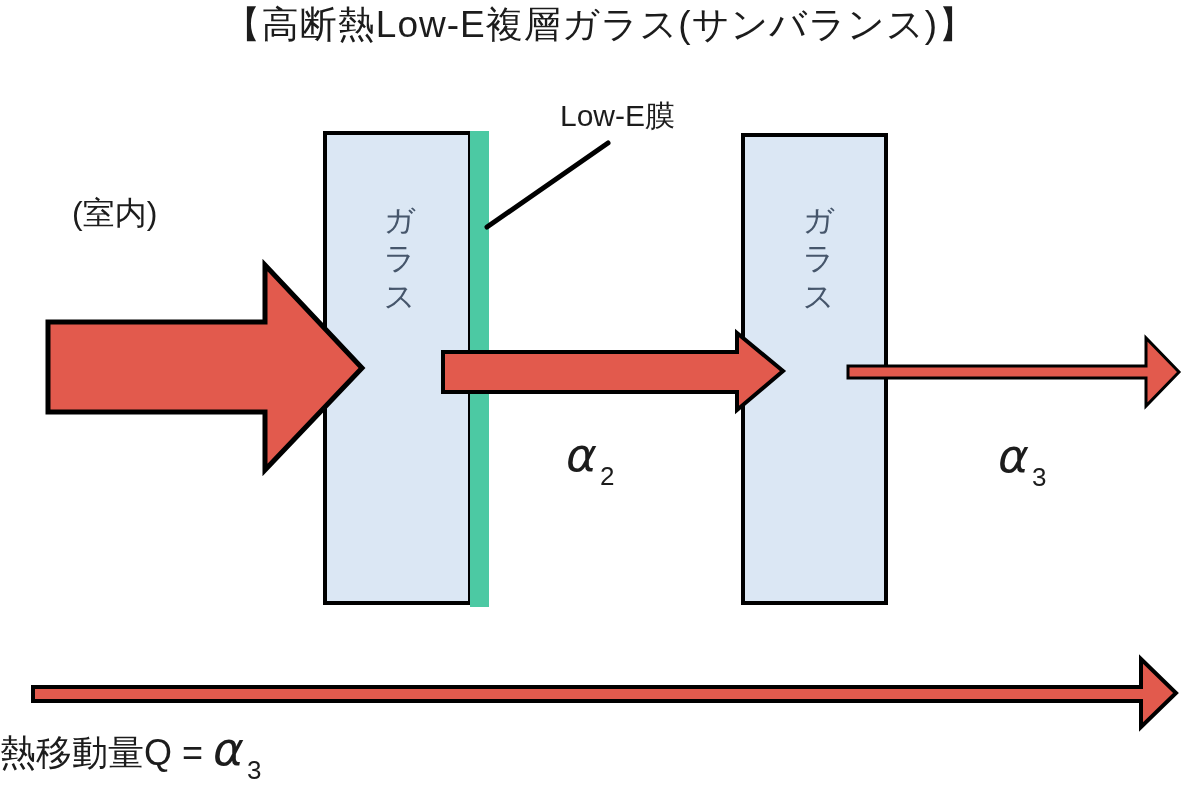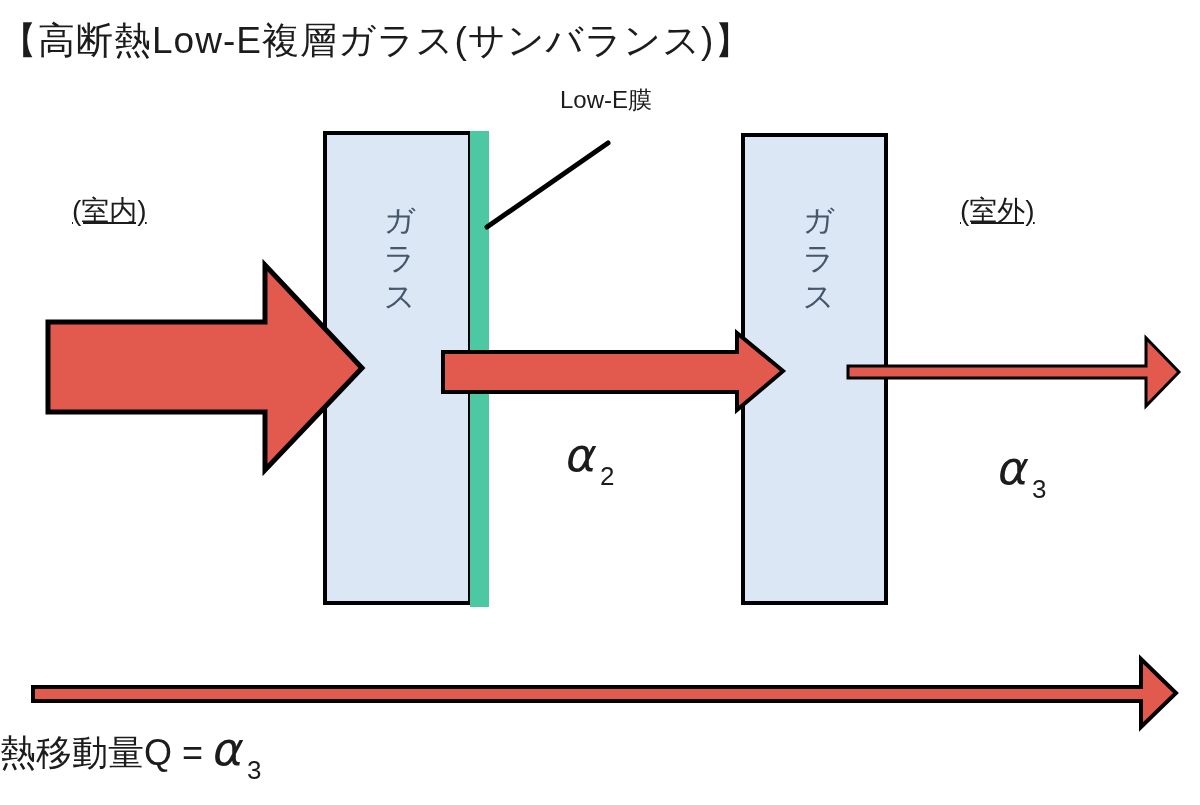--- a/index.html
+++ b/index.html
@@ -13,24 +13,24 @@
     width: 1200px;
     height: 805px;
     background: #ffffff;
     overflow: hidden;
     color: var(--text-black, #1c1c1c);
   }
   .abs { position: absolute; }
 
   
   .title {
-    top: 16px;
+    top: 0;
     left: 0;
     width: 100%;
-    text-align: left;
+    text-align: center;
     font-size: 37px;
     letter-spacing: 1px;
     color: var(--text-black, #1c1c1c);
     z-index: 4;
   }
 
   
   .glass {
     background: var(--glass-fill, #dbe7f4);
     border: 4px solid var(--outline-black, #000);
@@ -69,42 +69,41 @@
     stroke-linejoin: miter;
   }
   .pointer-line {
     stroke: var(--outline-black, #000);
     stroke-width: 5;
     stroke-linecap: round;
   }
 
   
   .side-label {
-    font-size: 28px;
+    font-size: 32px;
     z-index: 4;
     color: var(--text-black, #1c1c1c);
-    text-decoration: underline;
   }
   .indoor-label  { left: 72px;  top: 192px; }
   .outdoor-label { left: 960px; top: 192px; }
 
   .lowe-film-label {
-    left: 560px; top: 84px;
-    font-size: 24px;
+    left: 560px; top: 96px;
+    font-size: 30px;
     z-index: 4;
   }
 
   .coef-label {
     font-size: 38px;
     z-index: 4;
     white-space: nowrap;
   }
   .alpha1-label { left: 33px;  top: 420px; }
   .alpha2-label { left: 566px; top: 427px; }
-  .alpha3-label { left: 998px; top: 440px; }
+  .alpha3-label { left: 998px; top: 428px; }
 
   .alpha-sym {
     font-style: italic;
     font-size: 47px;
     font-family: "DejaVu Sans", sans-serif;
   }
   .alpha-sub {
     font-size: 26px;
     vertical-align: -14px;
     margin-left: 3px;
@@ -135,21 +134,20 @@
   <svg id="arrow-layer" class="abs" width="1200" height="805" viewBox="0 0 1200 805">
     <polygon class="arrow-shape" stroke-width="5" points="48,322 265,322 265,265 362,368 265,470 265,412 48,412"></polygon>
     <polygon class="arrow-shape" stroke-width="4" points="443,352 737,352 737,333 783,371 737,410 737,392 443,392"></polygon>
     <polygon class="arrow-shape" stroke-width="3" points="848,366 1146,366 1146,338 1179,372 1146,406 1146,378 848,378"></polygon>
     <polygon class="arrow-shape" stroke-width="4" points="33,687 1141,687 1141,659 1176,693 1141,727 1141,701 33,701"></polygon>
     <line class="pointer-line" x1="608" y1="143" x2="487" y2="227"></line>
   </svg>
 
   <div class="abs lowe-film-label">Low-E膜</div>
   <div class="abs side-label indoor-label">(室内)</div>
-  <div class="abs side-label outdoor-label">(室外)</div>
 
 
   <div class="abs coef-label alpha2-label">
     <span class="alpha-sym">α</span><span class="alpha-sub">2</span>
   </div>
 
   <div class="abs coef-label alpha3-label">
     <span class="alpha-sym">α</span><span class="alpha-sub">3</span>
   </div>
 

